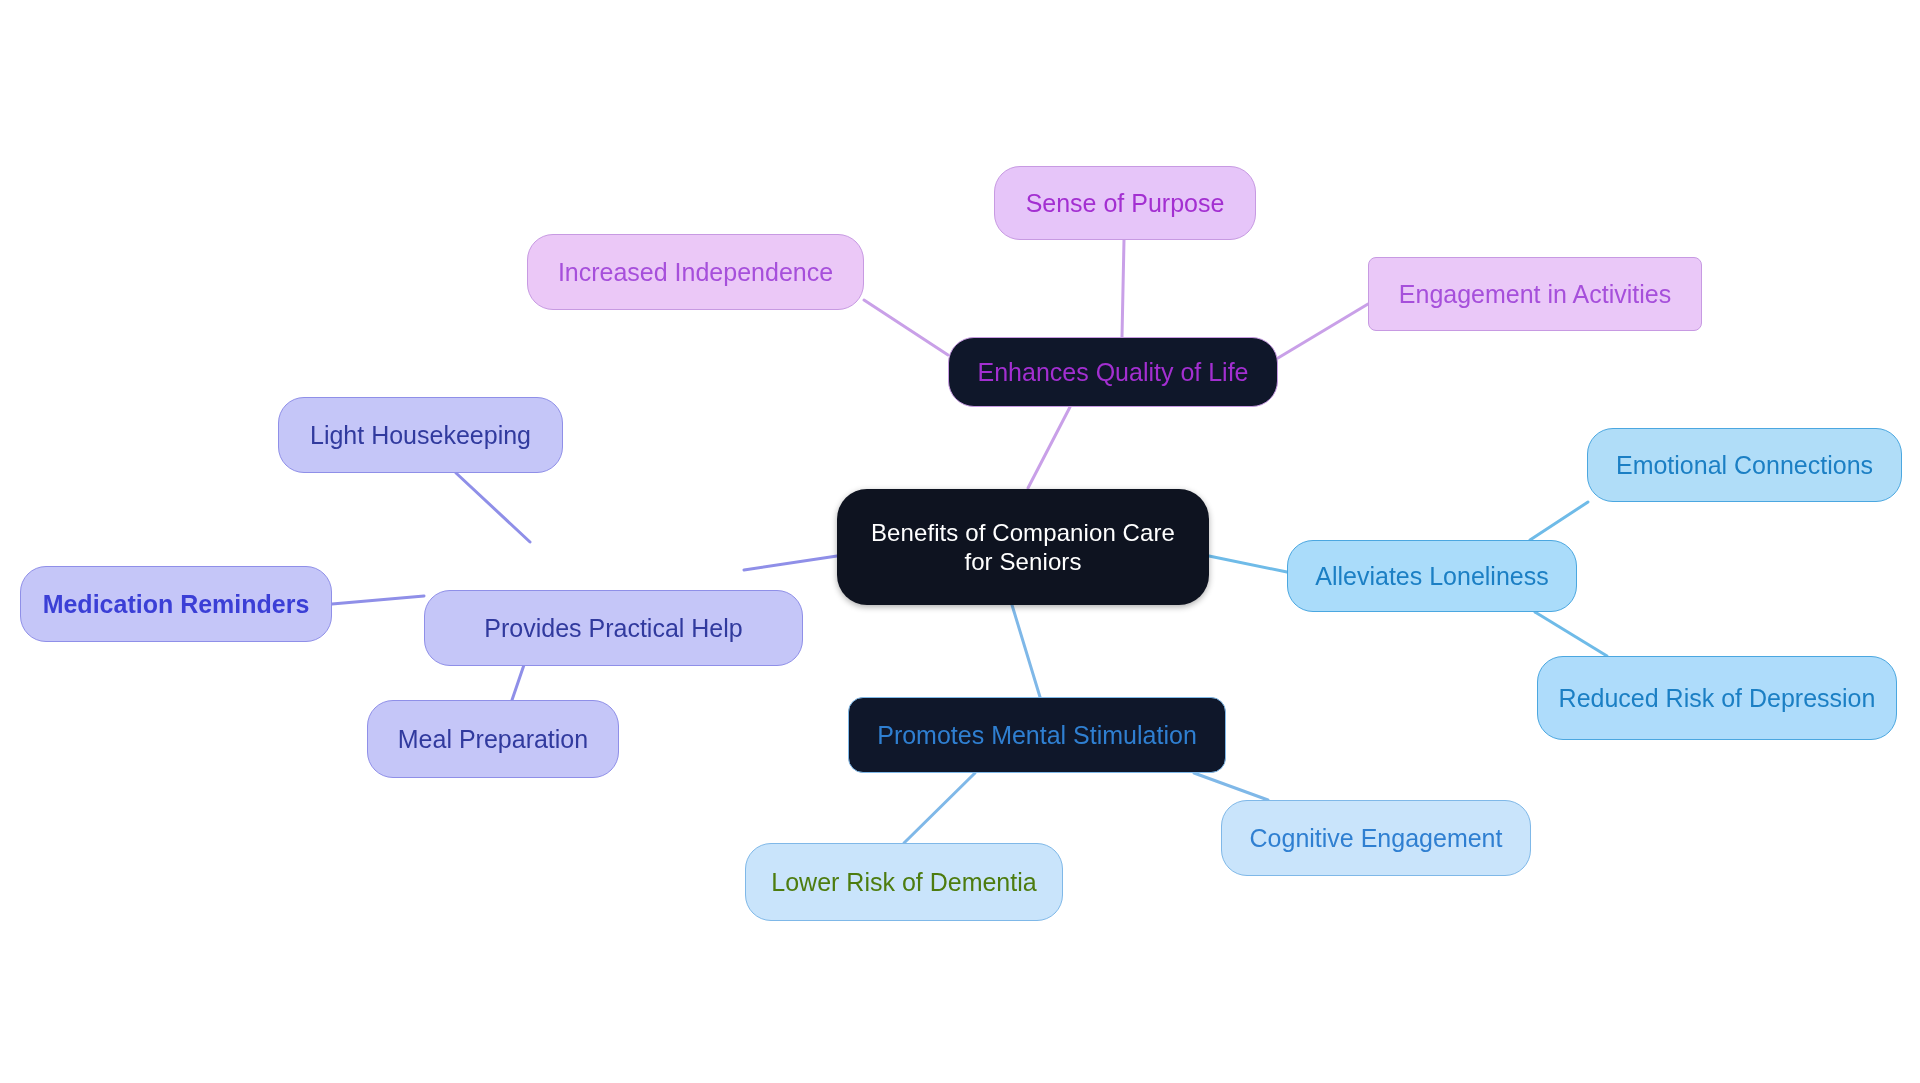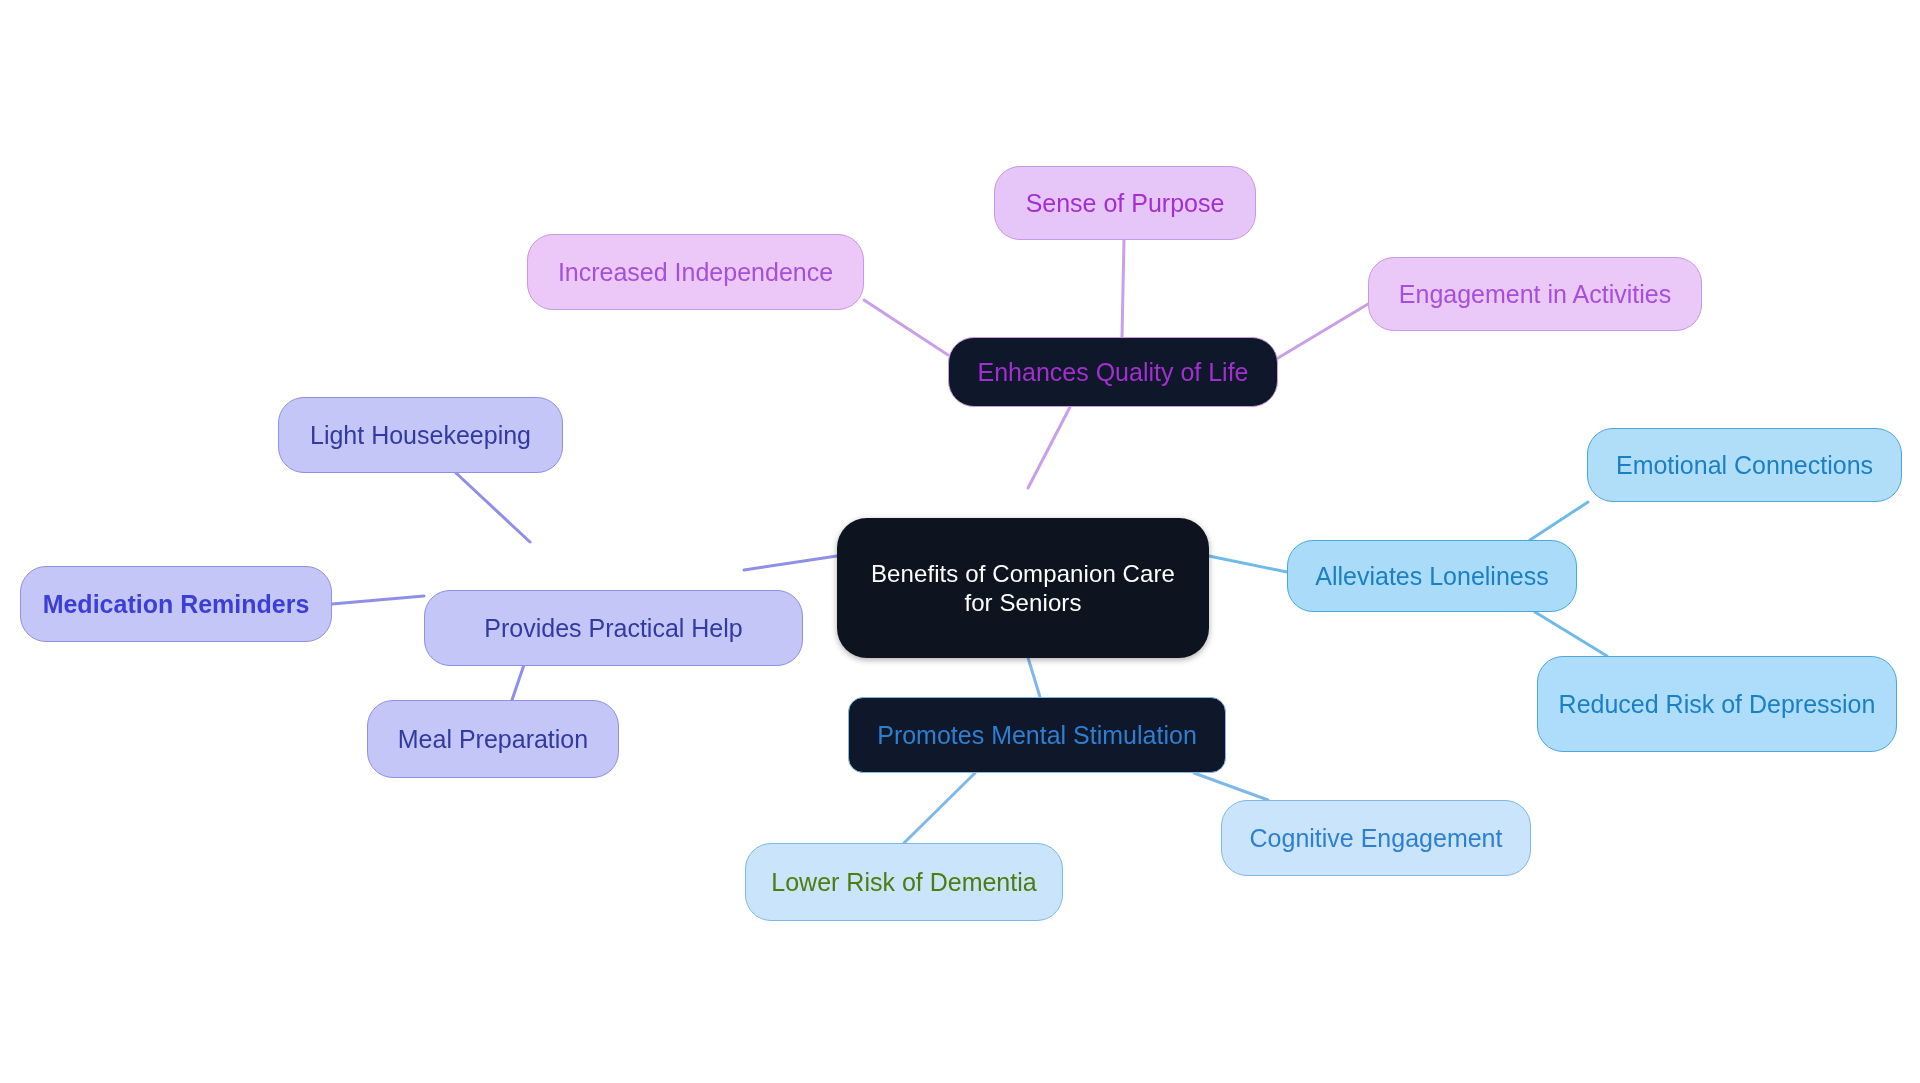--- a/index.html
+++ b/index.html
@@ -69,28 +69,28 @@
       <line x1="1209" y1="556" x2="1287" y2="572" stroke="#6fbbe8" stroke-width="3" stroke-linecap="round"></line>
       <line x1="1530" y1="540" x2="1588" y2="502" stroke="#6fbbe8" stroke-width="3" stroke-linecap="round"></line>
       <line x1="1535" y1="612" x2="1607" y2="656" stroke="#6fbbe8" stroke-width="3" stroke-linecap="round"></line>
       <line x1="1012" y1="605" x2="1040" y2="697" stroke="#7fb8e8" stroke-width="3" stroke-linecap="round"></line>
       <line x1="975" y1="773" x2="904" y2="843" stroke="#7fb8e8" stroke-width="3" stroke-linecap="round"></line>
       <line x1="1194" y1="773" x2="1268" y2="800" stroke="#7fb8e8" stroke-width="3" stroke-linecap="round"></line>
     </svg>
   <div id="nodes">
       <div class="node node-leaf" style="left: 527px; top: 234px; width: 337px; height: 76px; background: rgb(235, 200, 247); border-color: rgb(199, 154, 226); color: rgb(166, 79, 219); align-items: center;"><span>Increased Independence</span></div>
       <div class="node node-leaf" style="left: 994px; top: 166px; width: 262px; height: 74px; background: rgb(230, 197, 249); border-color: rgb(199, 154, 226); color: rgb(163, 47, 209);"><span>Sense of Purpose</span></div>
-      <div class="node node-leaf" style="left: 1368px; top: 257px; width: 334px; height: 74px; background: rgb(234, 200, 248); border-color: rgb(199, 154, 226); color: rgb(166, 79, 219);"><span>Engagement in Activities</span></div>
+      <div class="node node-leaf" style="left: 1368px; top: 257px; width: 334px; height: 74px; background: rgb(234, 200, 248); border-color: rgb(199, 154, 226); color: rgb(166, 79, 219); border-radius: 8px;"><span>Engagement in Activities</span></div>
       <div class="node node-leaf" style="left: 278px; top: 397px; width: 285px; height: 76px; background: rgb(197, 198, 248); border-color: rgb(143, 143, 232); color: rgb(49, 58, 158);"><span>Light Housekeeping</span></div>
       <div class="node node-leaf" style="left: 20px; top: 566px; width: 312px; height: 76px; background: rgb(197, 198, 248); border-color: rgb(143, 143, 232); color: rgb(59, 63, 214); font-weight: bold;"><span>Medication Reminders</span></div>
       <div class="node node-leaf" style="left: 367px; top: 700px; width: 252px; height: 78px; background: rgb(197, 198, 248); border-color: rgb(143, 143, 232); color: rgb(49, 58, 158);"><span>Meal Preparation</span></div>
       <div class="node node-leaf" style="left: 1587px; top: 428px; width: 315px; height: 74px; background: rgb(176, 221, 248); border-color: rgb(75, 167, 224); color: rgb(27, 127, 196);"><span>Emotional Connections</span></div>
-      <div class="node node-leaf" style="left: 1537px; top: 656px; width: 360px; height: 96px; background: rgb(174, 220, 251); border-color: rgb(75, 167, 224); color: rgb(27, 127, 196);"><span>Reduced Risk of Depression</span></div>
+      <div class="node node-leaf" style="left: 1537px; top: 656px; width: 360px; height: 84px; background: rgb(174, 220, 251); border-color: rgb(75, 167, 224); color: rgb(27, 127, 196);"><span>Reduced Risk of Depression</span></div>
       <div class="node node-leaf" style="left: 745px; top: 843px; width: 318px; height: 78px; background: rgb(201, 228, 251); border-color: rgb(127, 184, 232); color: #4d7c0f;"><span>Lower Risk of Dementia</span></div>
       <div class="node node-leaf" style="left: 1221px; top: 800px; width: 310px; height: 76px; background: rgb(201, 228, 251); border-color: rgb(127, 184, 232); color: rgb(47, 127, 209);"><span>Cognitive Engagement</span></div>
       <div class="node node-branch" style="left: 948px; top: 337px; width: 330px; height: 70px; background: #0f172a; border-color: rgb(199, 154, 226); color: rgb(163, 47, 209);"><span>Enhances Quality of Life</span></div>
       <div class="node node-branch" style="left: 424px; top: 542px; width: 379px; height: 76px; background: rgb(197, 198, 248); border-color: rgb(143, 143, 232); color: rgb(49, 58, 158); margin-top: 48px;"><span>Provides Practical Help</span></div>
       <div class="node node-branch" style="left: 1287px; top: 540px; width: 290px; height: 72px; background: rgb(170, 220, 250); border-color: rgb(75, 167, 224); color: rgb(27, 127, 196);"><span>Alleviates Loneliness</span></div>
       <div class="node node-branch" style="left: 848px; top: 697px; width: 378px; height: 76px; background: #0f172a; border-color: rgb(127, 184, 232); color: rgb(47, 127, 209); border-radius: 15px;"><span>Promotes Mental Stimulation</span></div>
-      <div class="node node-root" style="left: 837px; top: 489px; width: 372px; height: 140px; background: rgb(14, 19, 32); border-color: rgb(14, 19, 32); color: rgb(255, 255, 255); margin-top: 29px;"><span>Benefits of Companion Care
+      <div class="node node-root" style="left: 837px; top: 489px; width: 372px; height: 116px; background: rgb(14, 19, 32); border-color: rgb(14, 19, 32); color: rgb(255, 255, 255);"><span>Benefits of Companion Care
 for Seniors</span></div>
     </div>
 </div>
 
 </body></html>

